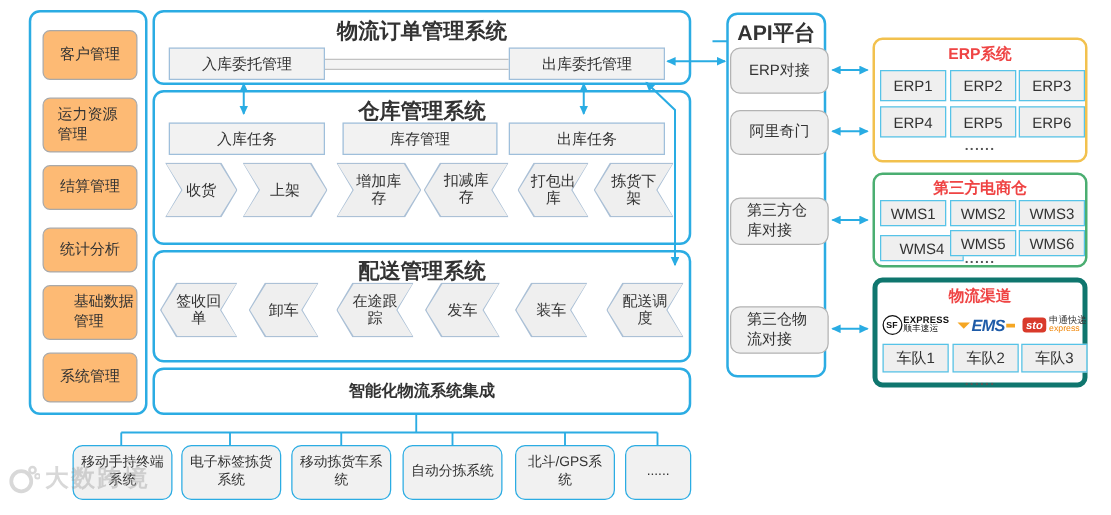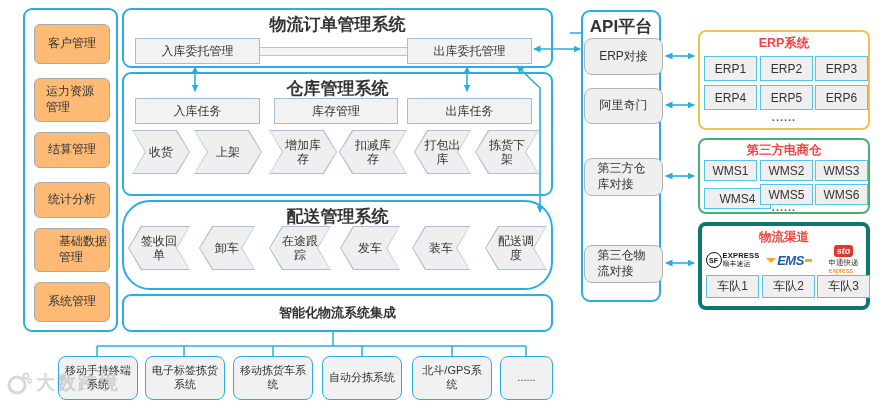--- a/index.html
+++ b/index.html
@@ -128,38 +128,38 @@
     <div class="chev chev-r" style="left:70px;top:56px;width:68px;">
         <i class="bg"></i>
         <i class="fg"></i>
         <span class="lbl">上架</span>
       </div>
     <div class="chev chev-r" style="left:145px;top:56px;width:68px;">
         <i class="bg"></i>
         <i class="fg"></i>
         <span class="lbl">增加库存</span>
       </div>
-    <div class="chev chev-l" style="left:215px;top:56px;width:68px;">
+    <div class="chev chev-l" style="left:215px;top:56px;width:68px;font-family:Liberation Mono, monospace;">
         <i class="bg"></i>
         <i class="fg"></i>
         <span class="lbl">扣减库存</span>
       </div>
     <div class="chev chev-l" style="left:290px;top:56px;width:57px;">
         <i class="bg"></i>
         <i class="fg"></i>
         <span class="lbl">打包出库</span>
       </div>
     <div class="chev chev-l" style="left:351px;top:56px;width:64px;">
         <i class="bg"></i>
         <i class="fg"></i>
         <span class="lbl">拣货下架</span>
       </div>
   </div>
 
-  <div class="sec" style="left:122px;top:200px;width:431px;height:90px;border-radius:28px;">
+  <div class="sec" style="left:122px;top:200px;width:431px;height:90px;">
     <div class="sec-title">配送管理系统</div>
     <div class="chev chev-l" style="left:4px;top:24px;width:62px;">
         <i class="bg"></i>
         <i class="fg"></i>
         <span class="lbl">签收回单</span>
       </div>
     <div class="chev chev-l" style="left:75px;top:24px;width:56px;">
         <i class="bg"></i>
         <i class="fg"></i>
         <span class="lbl">卸车</span>
@@ -278,21 +278,21 @@
       <span class="lcol">
         <span class="sf-l1">EXPRESS</span>
         <span class="sf-l2">顺丰速运</span>
       </span>
     </div>
     <div class="logo" style="left:60px;width:53px;">
       <span class="ems-wing"></span>
       <span class="ems-txt">EMS</span>
       <span class="ems-dash"></span>
     </div>
-    <div class="logo sto" style="left:115px;width:53px;flex-direction:column;">
+    <div class="logo sto" style="left:115px;width:53px;">
       <span class="sto-badge">sto</span>
       <span class="lcol">
         <span class="sto-l1">申通快递</span>
         <span class="sto-l2">express</span>
       </span>
     </div>
     <div class="cybox" style="left:4px;top:49px;width:53px;height:23px;">
         <span>车队1</span>
       </div>
     <div class="cybox" style="left:60px;top:49px;width:53px;height:23px;">

